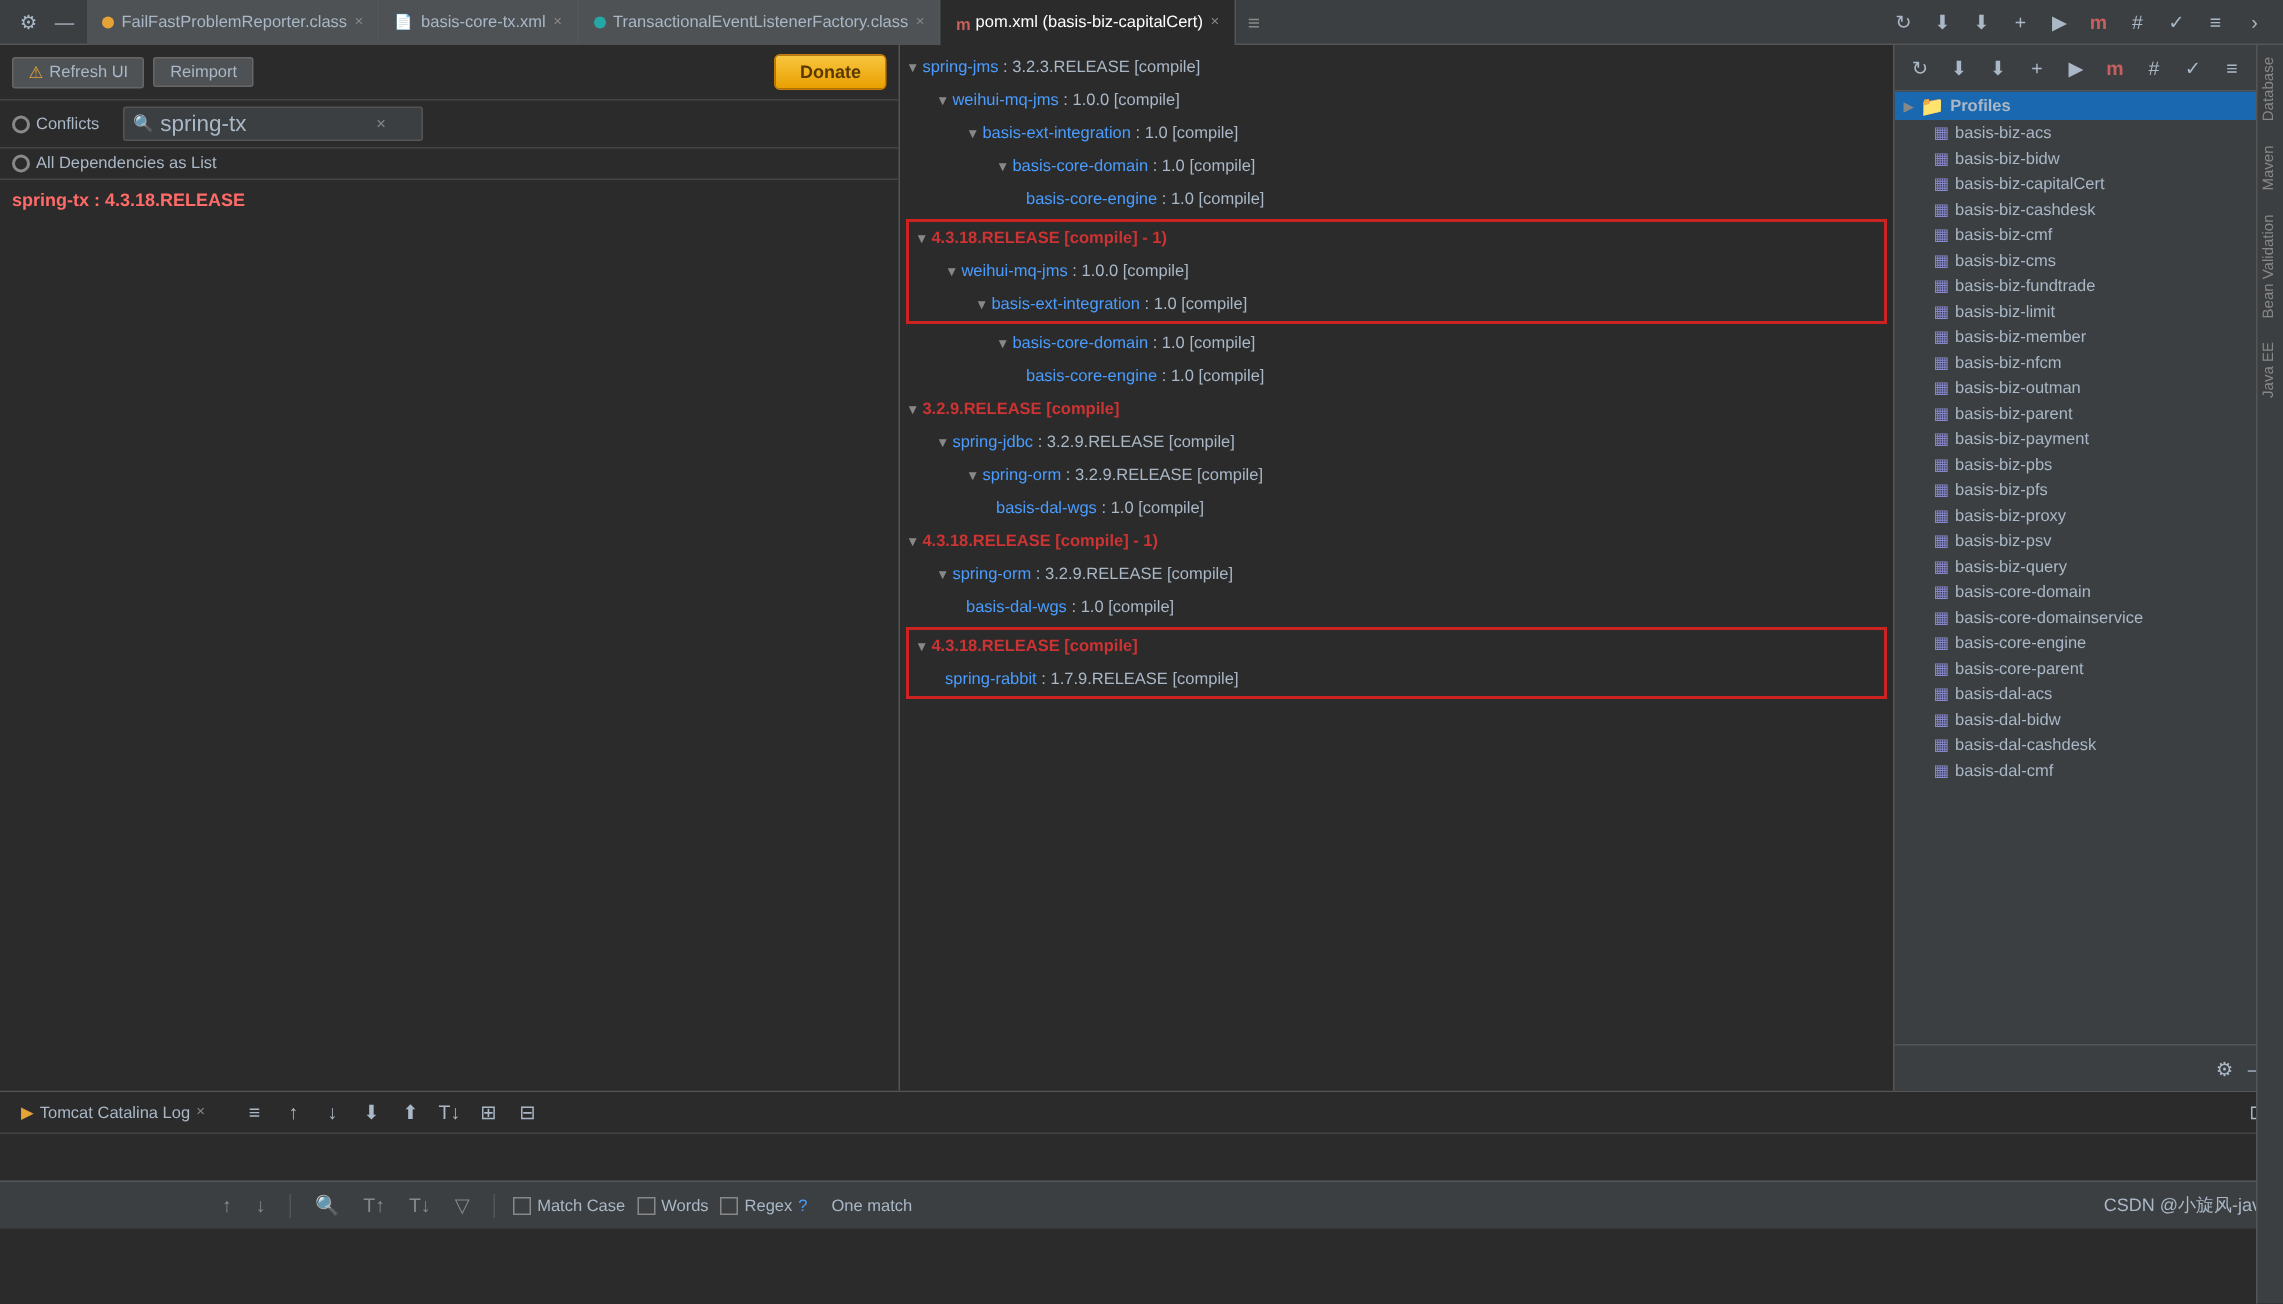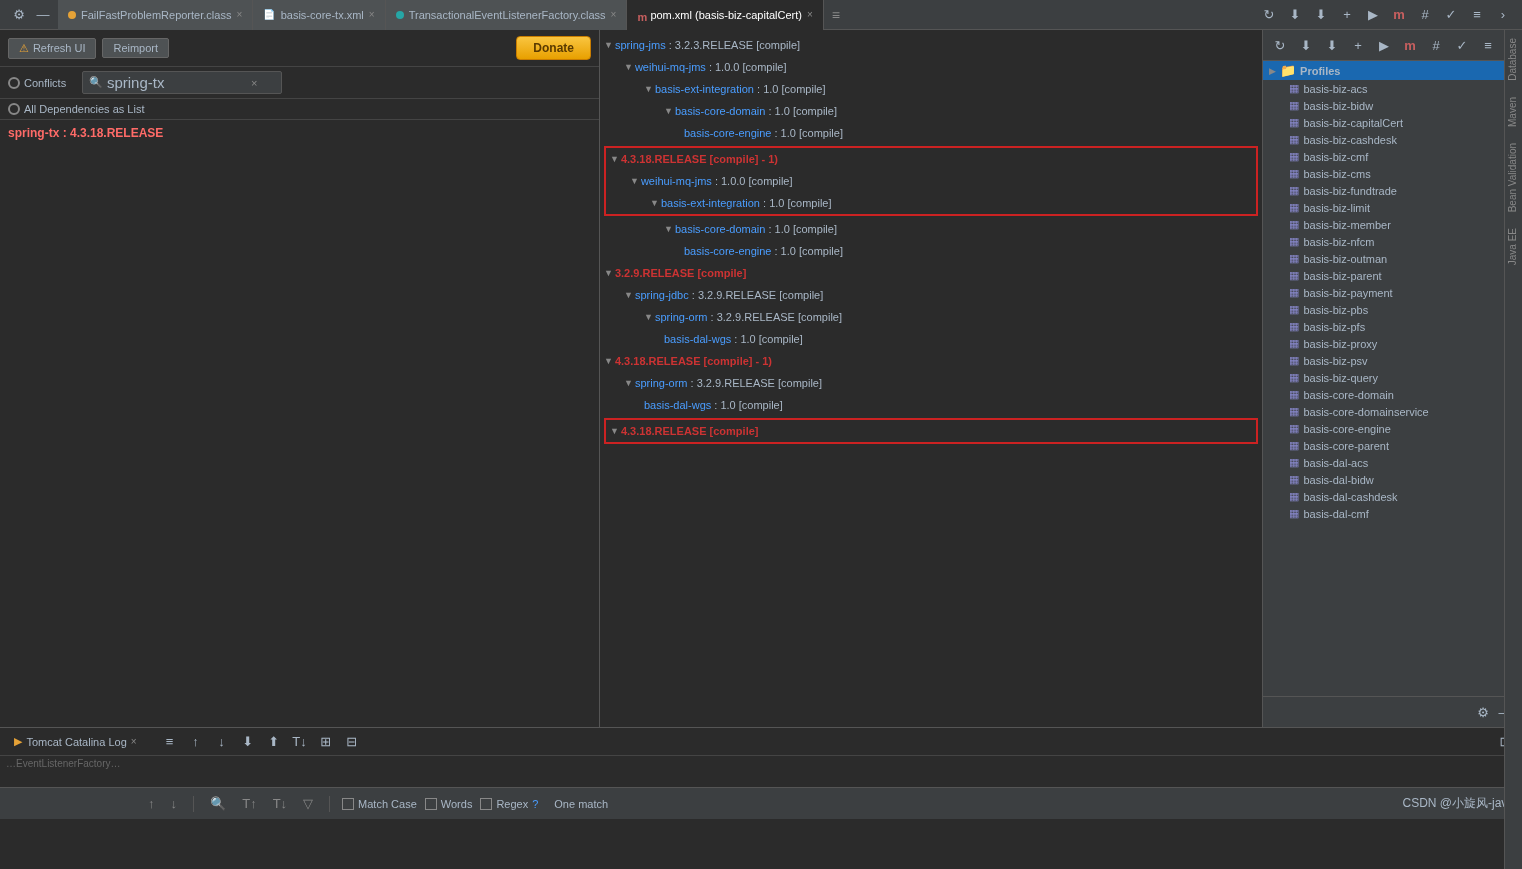--- a/index.html
+++ b/index.html
@@ -503,20 +503,25 @@
       </div>
 
       <div style="border: 2px solid #cc2222; margin: 2px 4px 2px 4px;">
 
         <div class="dep-row">
           <span class="dep-indent" style="width:0px"></span>
           <span class="triangle down">▼</span>
           <span class="dep-conflict">4.3.18.RELEASE [compile]</span>
         </div>
 
+        <div class="dep-row">
+          <span class="dep-indent" style="width:20px"></span>
+          <span class="dep-name">spring-rabbit</span>
+          <span class="dep-version">&nbsp;: 1.7.9.RELEASE [compile]</span>
+        </div>
       </div>
 
     </div>
   </div>
 
   <div class="right-sidebar">
     <div class="right-sidebar-toolbar">
       <div class="toolbar-btn">↻</div>
       <div class="toolbar-btn">⬇</div>
       <div class="toolbar-btn">⬇</div>
@@ -690,23 +695,20 @@
       <div class="toolbar-btn">⬆</div>
       <div class="toolbar-btn">T↓</div>
       <div class="toolbar-btn">⊞</div>
       <div class="toolbar-btn">⊟</div>
     </div>
     <div style="margin-left:auto;display:flex;align-items:center;gap:4px;">
       <div class="toolbar-btn">⊡</div>
     </div>
   </div>
 
-  <div style="flex:1;background:#2b2b2b;padding:2px 6px;font-size:10px;color:#666;overflow:hidden;">
-    <span>…EventListenerFactory…</span>
-  </div>
 </div>
 
 <div class="bottom-search-bar">
   <div class="bs-nav-btn">
     <input type="text" style="background: transparent; border: none; outline: none; color: rgb(169, 183, 198); font-size: 11px; width: 120px;" placeholder="">
   </div>
   <div class="bs-nav-btn">↑</div>
   <div class="bs-nav-btn">↓</div>
   <div class="bs-separator"></div>
   <div class="bs-nav-btn">🔍</div>

